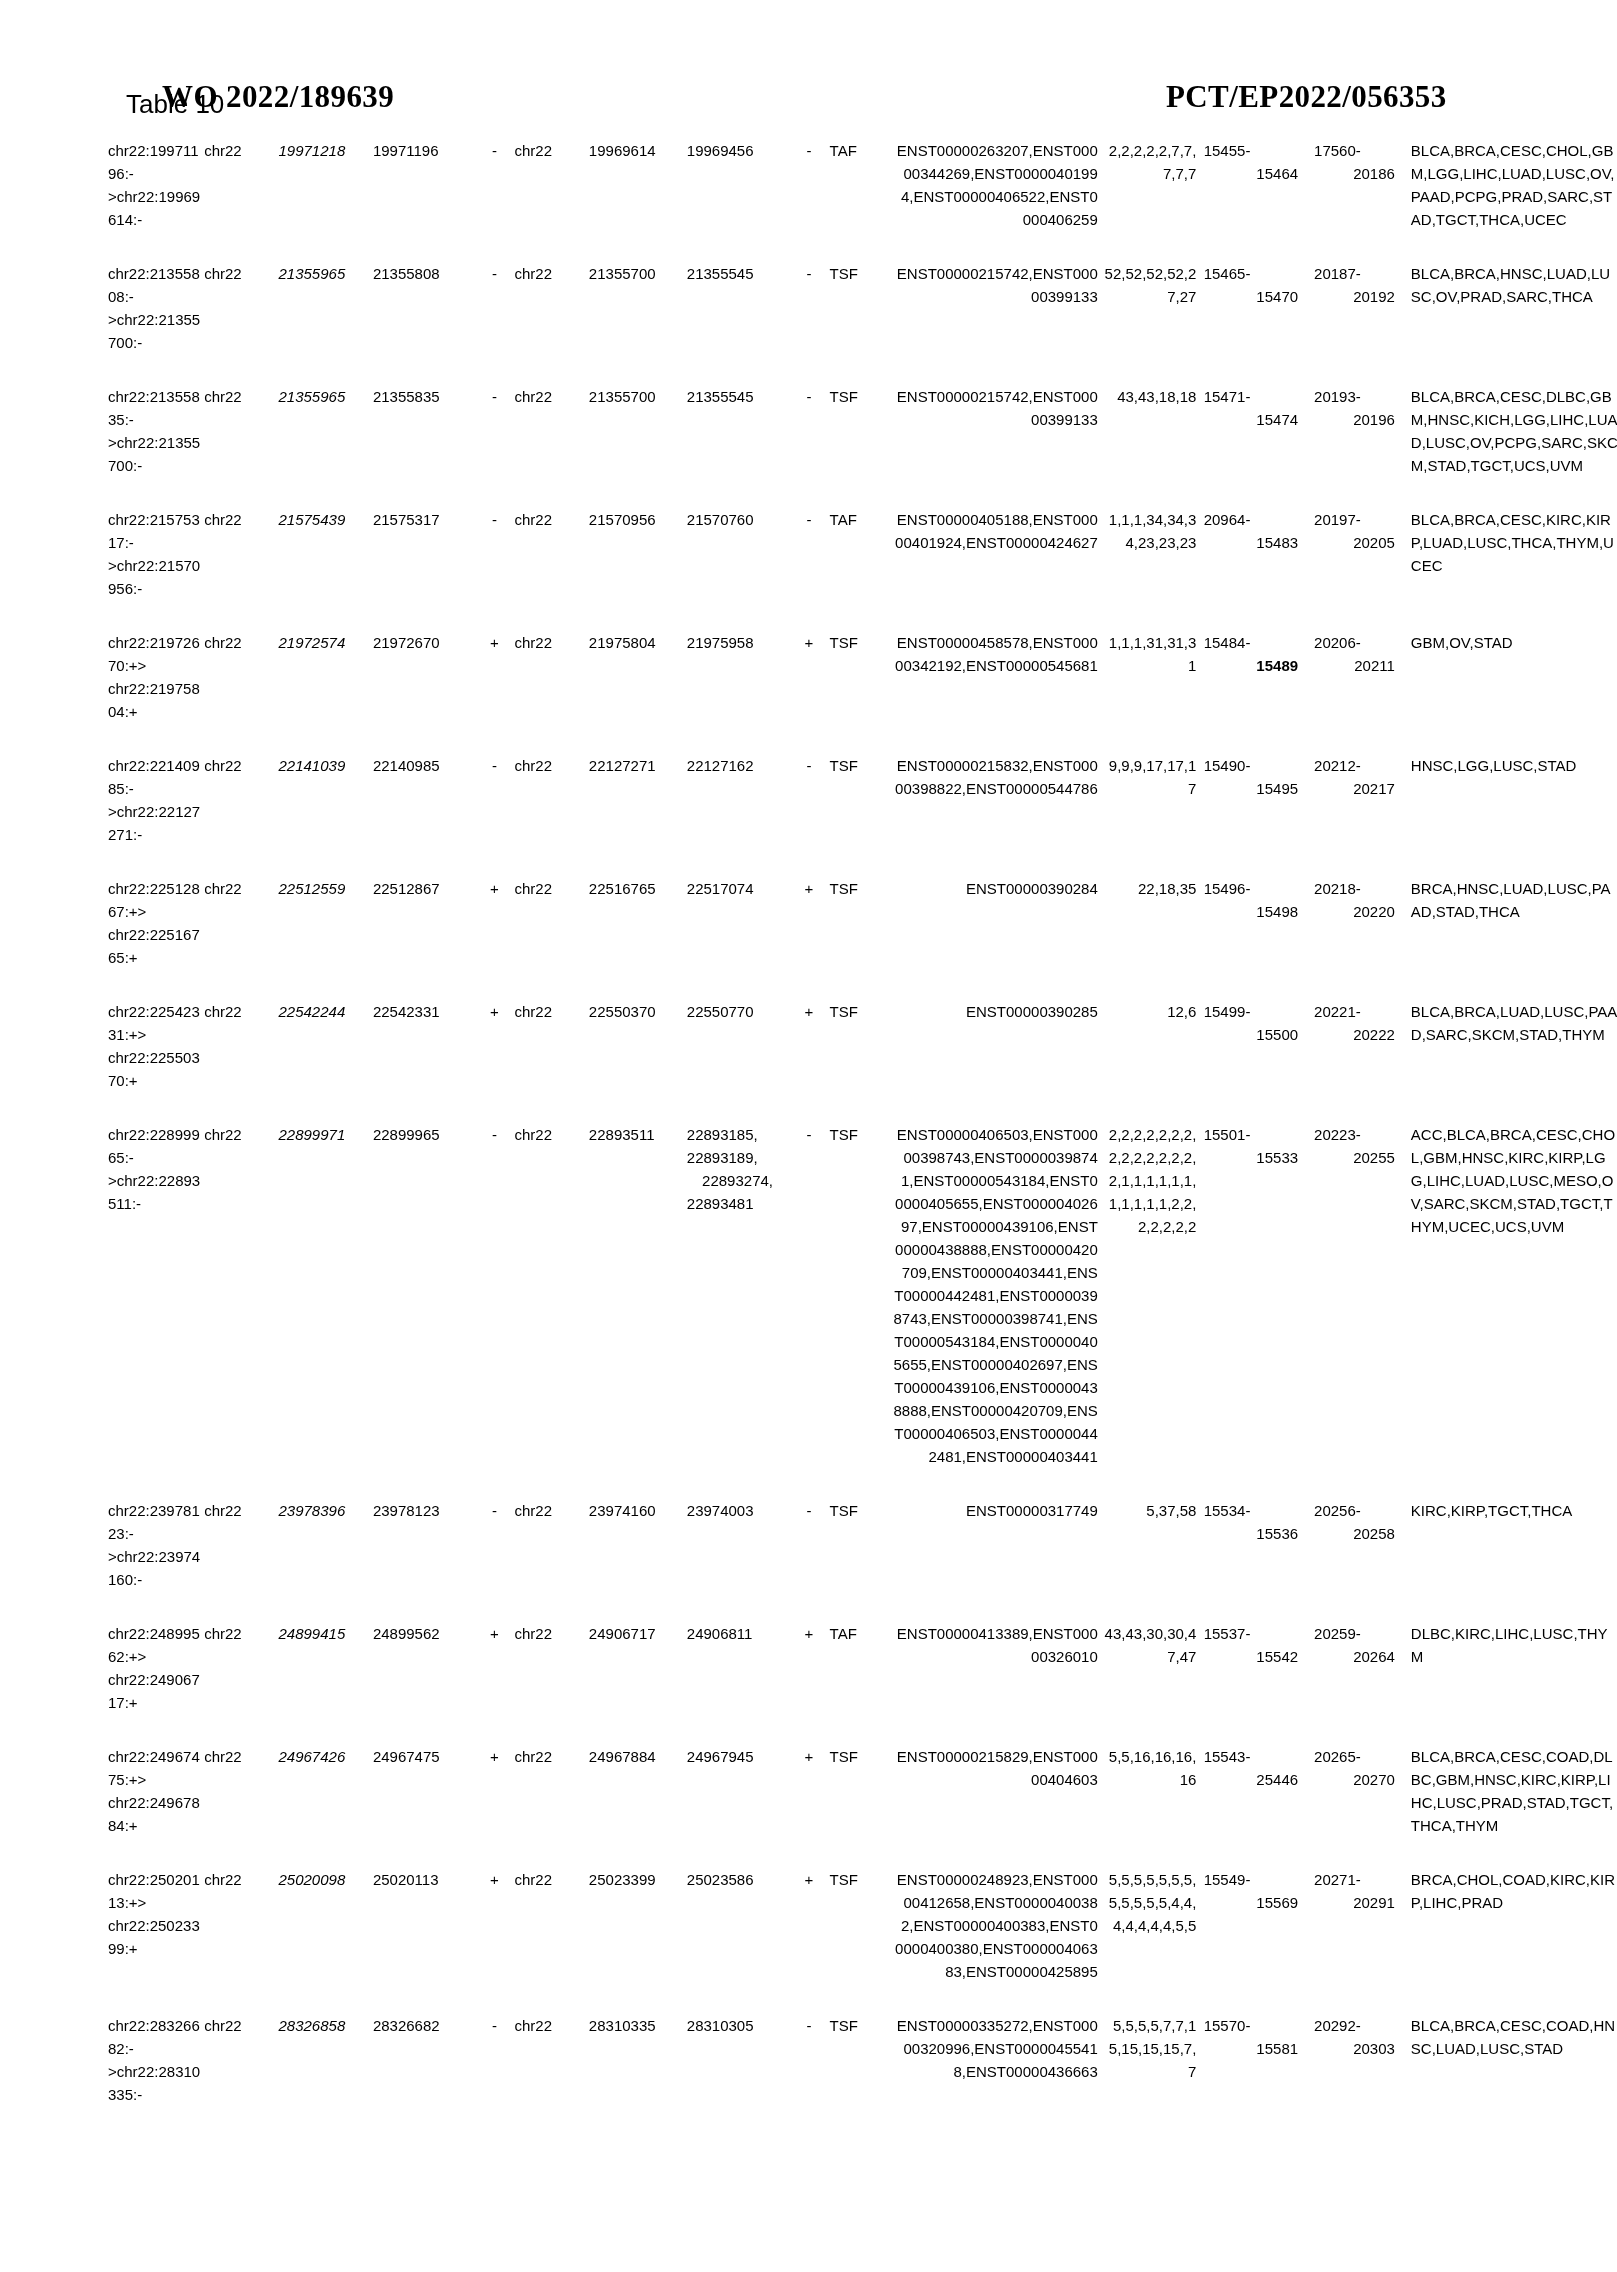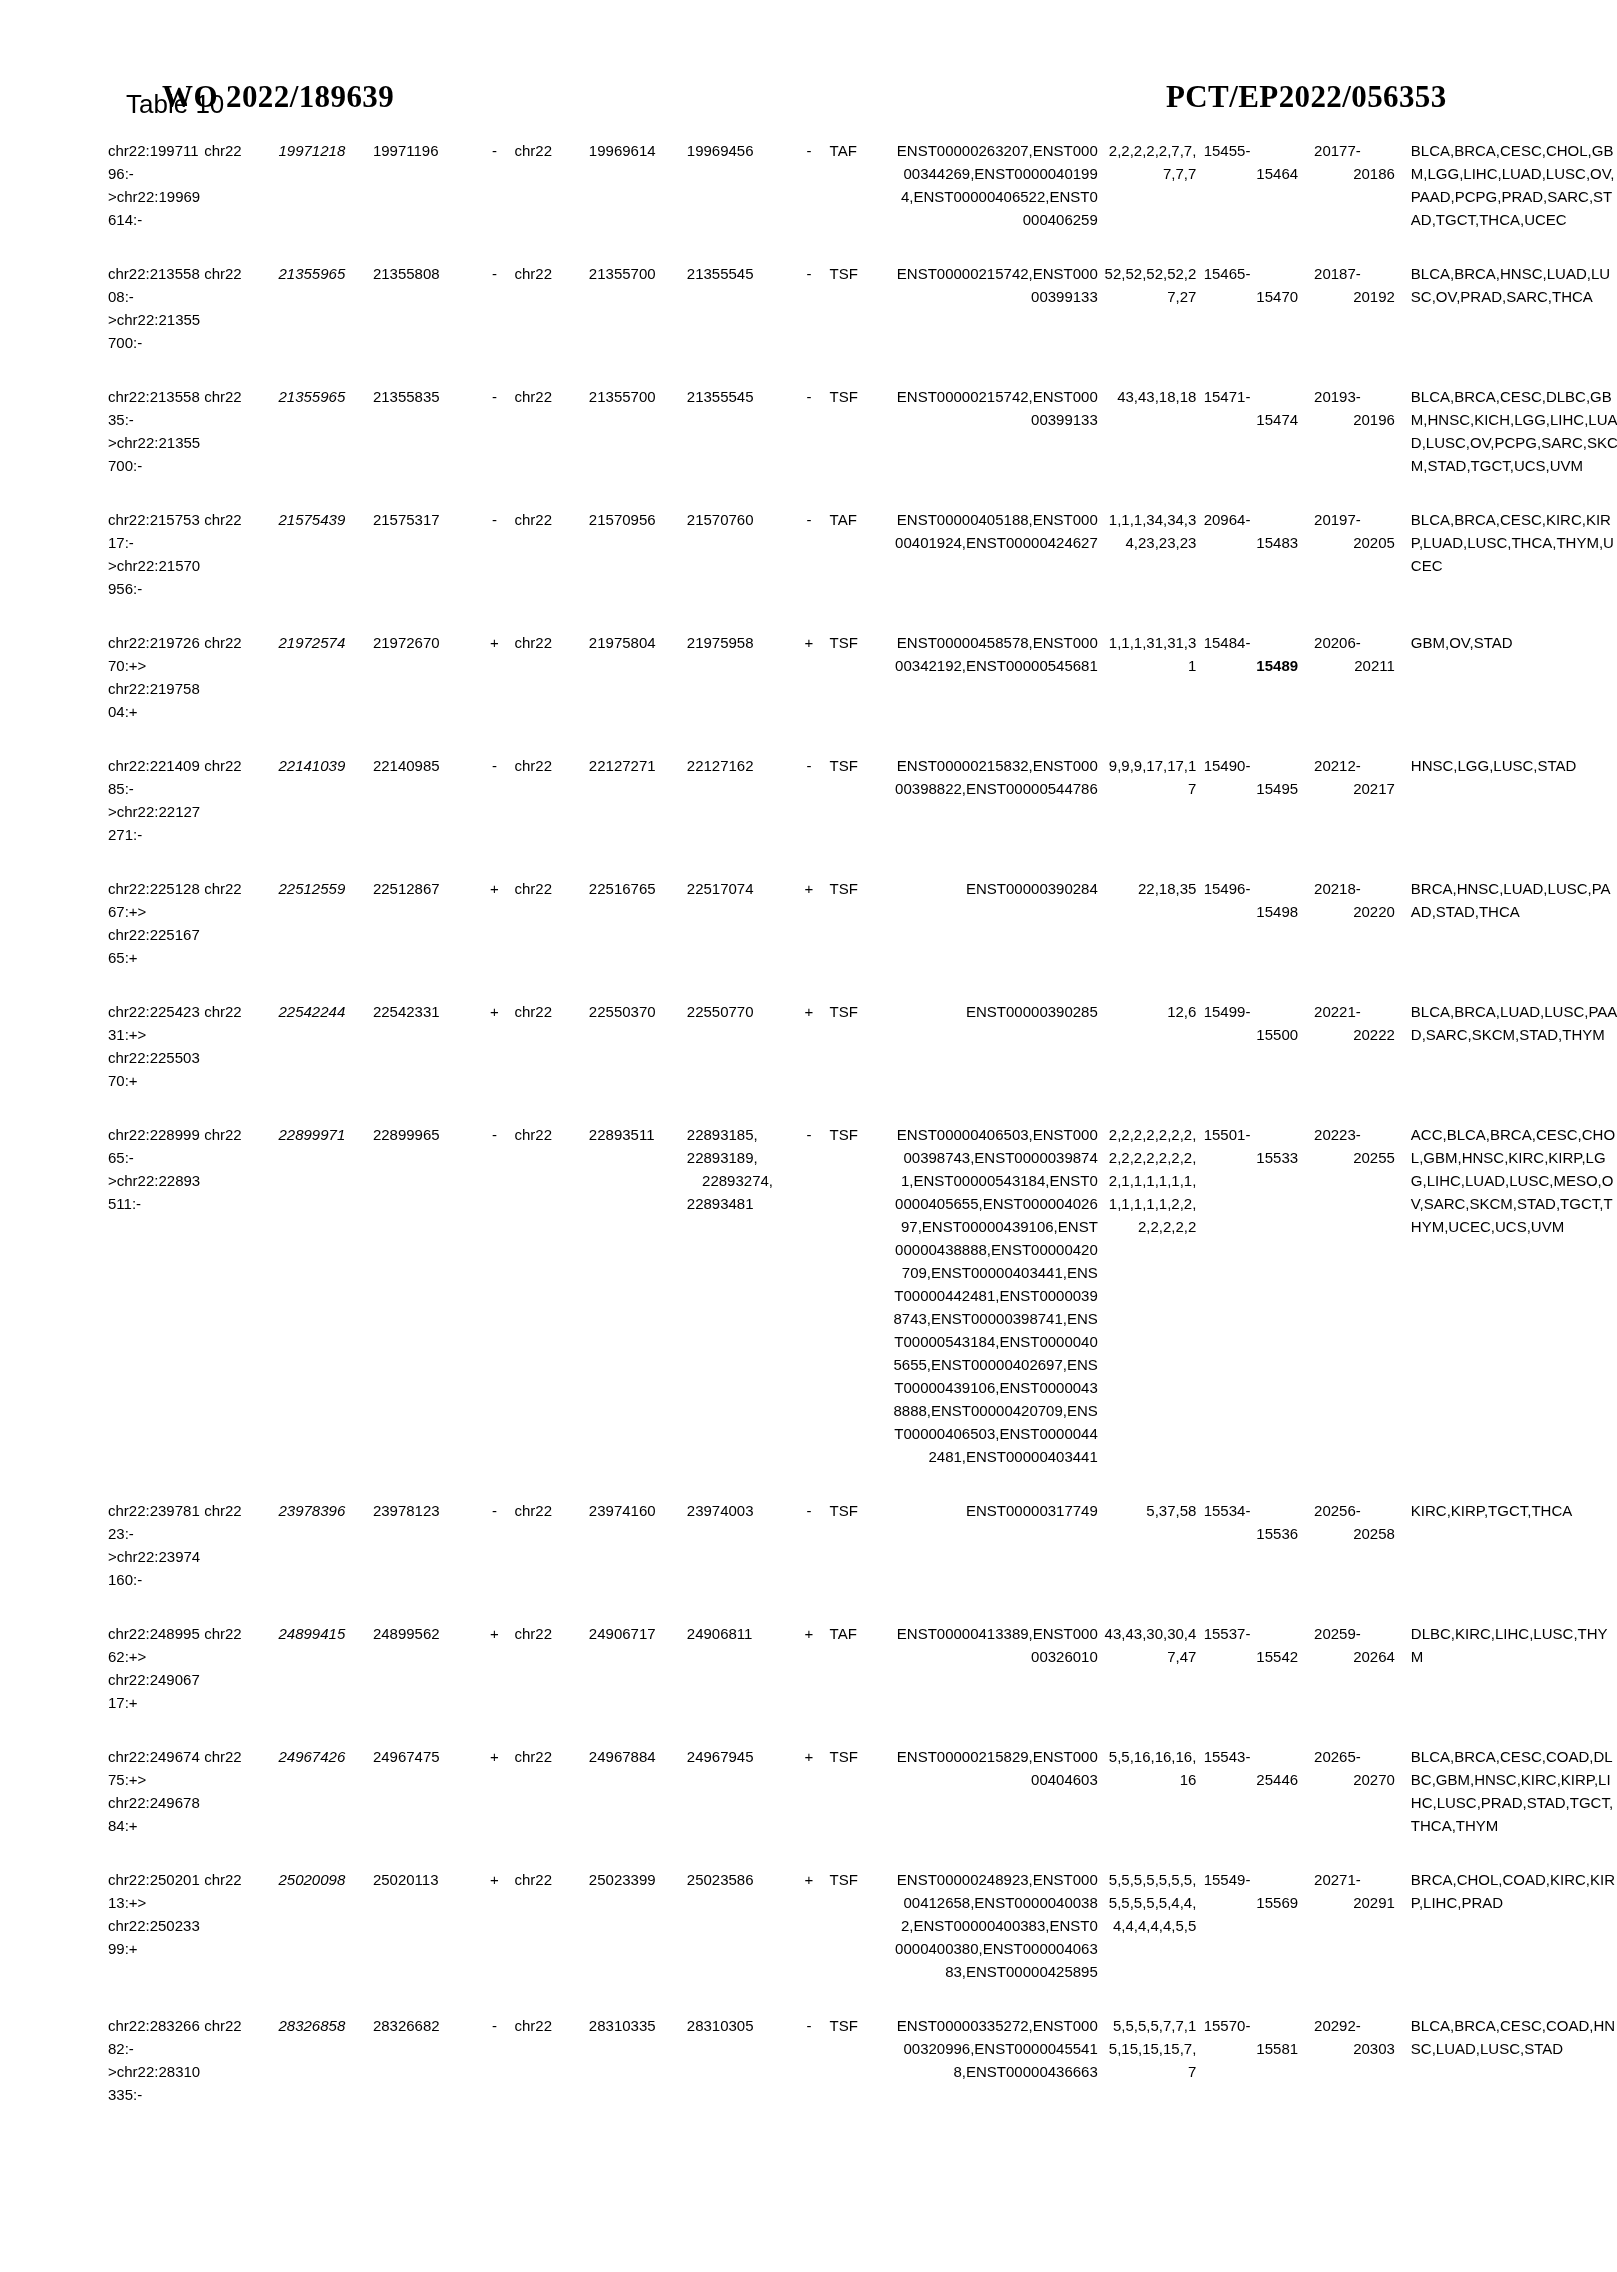--- a/index.html
+++ b/index.html
@@ -148,21 +148,21 @@
           <td class="c-b2 nowrapcell">19971196</td>
           <td class="c-s1 nowrapcell">-</td>
           <td class="c-chr2 nowrapcell">chr22</td>
           <td class="c-b3 nowrapcell">19969614</td>
           <td class="c-b4 nowrapcell">19969456</td>
           <td class="c-s2 nowrapcell">-</td>
           <td class="c-type nowrapcell">TAF</td>
           <td class="c-trans">ENST00000263207,ENST00000344269,ENST00000401994,ENST00000406522,ENST0000406259</td>
           <td class="c-counts">2,2,2,2,2,7,7,7,7,7</td>
           <td class="c-range1"><span>15455-</span><span style="display: block; text-align: right;">15464</span></td>
-          <td class="c-range2"><span>20177-</span><span style="display: block; text-align: right;">20186</span></td>
+          <td class="c-range2"><span>17560-</span><span style="display: block; text-align: right;">20186</span></td>
           <td class="c-cancers">BLCA,BRCA,CESC,CHOL,GBM,LGG,LIHC,LUAD,LUSC,OV,PAAD,PCPG,PRAD,SARC,STAD,TGCT,THCA,UCEC</td>
         </tr>
         <tr class="data-row">
           <td class="c-fusion"><span>chr22:21355808:-</span><span class="fusion-line2">&gt;chr22:21355700:-</span></td>
           <td class="c-chr1 nowrapcell">chr22</td>
           <td class="c-b1 nowrapcell">21355965</td>
           <td class="c-b2 nowrapcell">21355808</td>
           <td class="c-s1 nowrapcell">-</td>
           <td class="c-chr2 nowrapcell">chr22</td>
           <td class="c-b3 nowrapcell">21355700</td>

